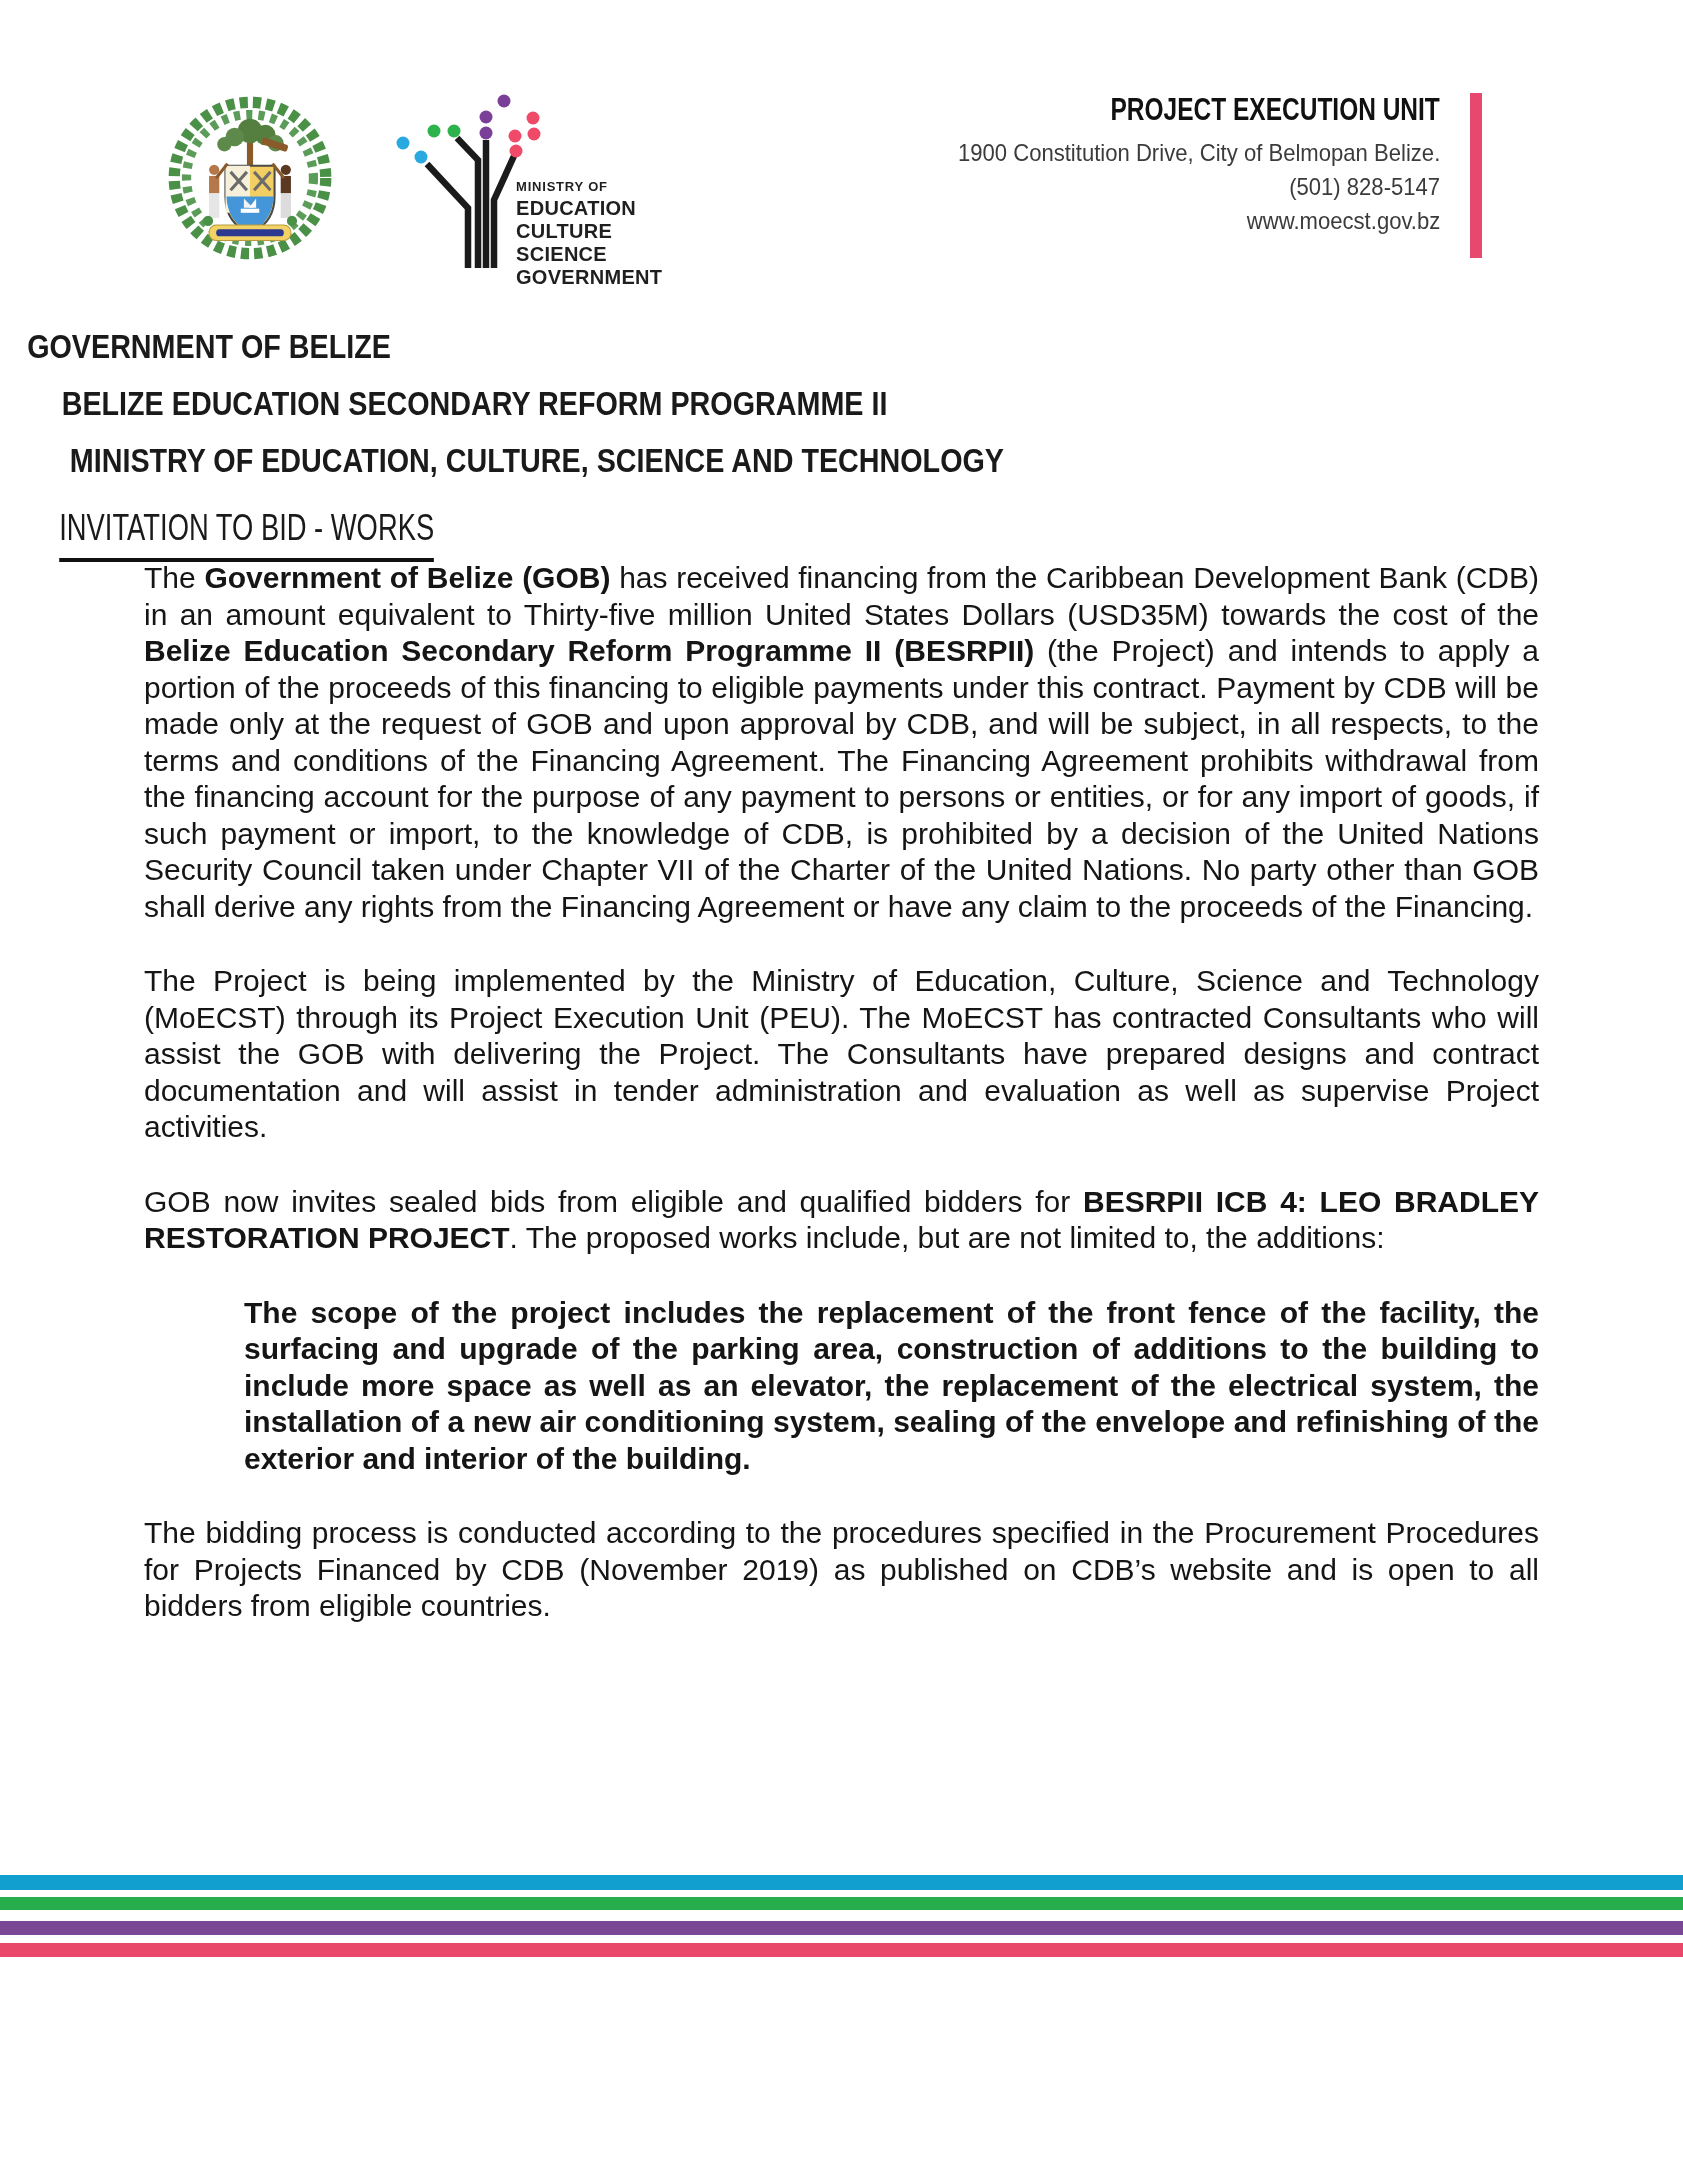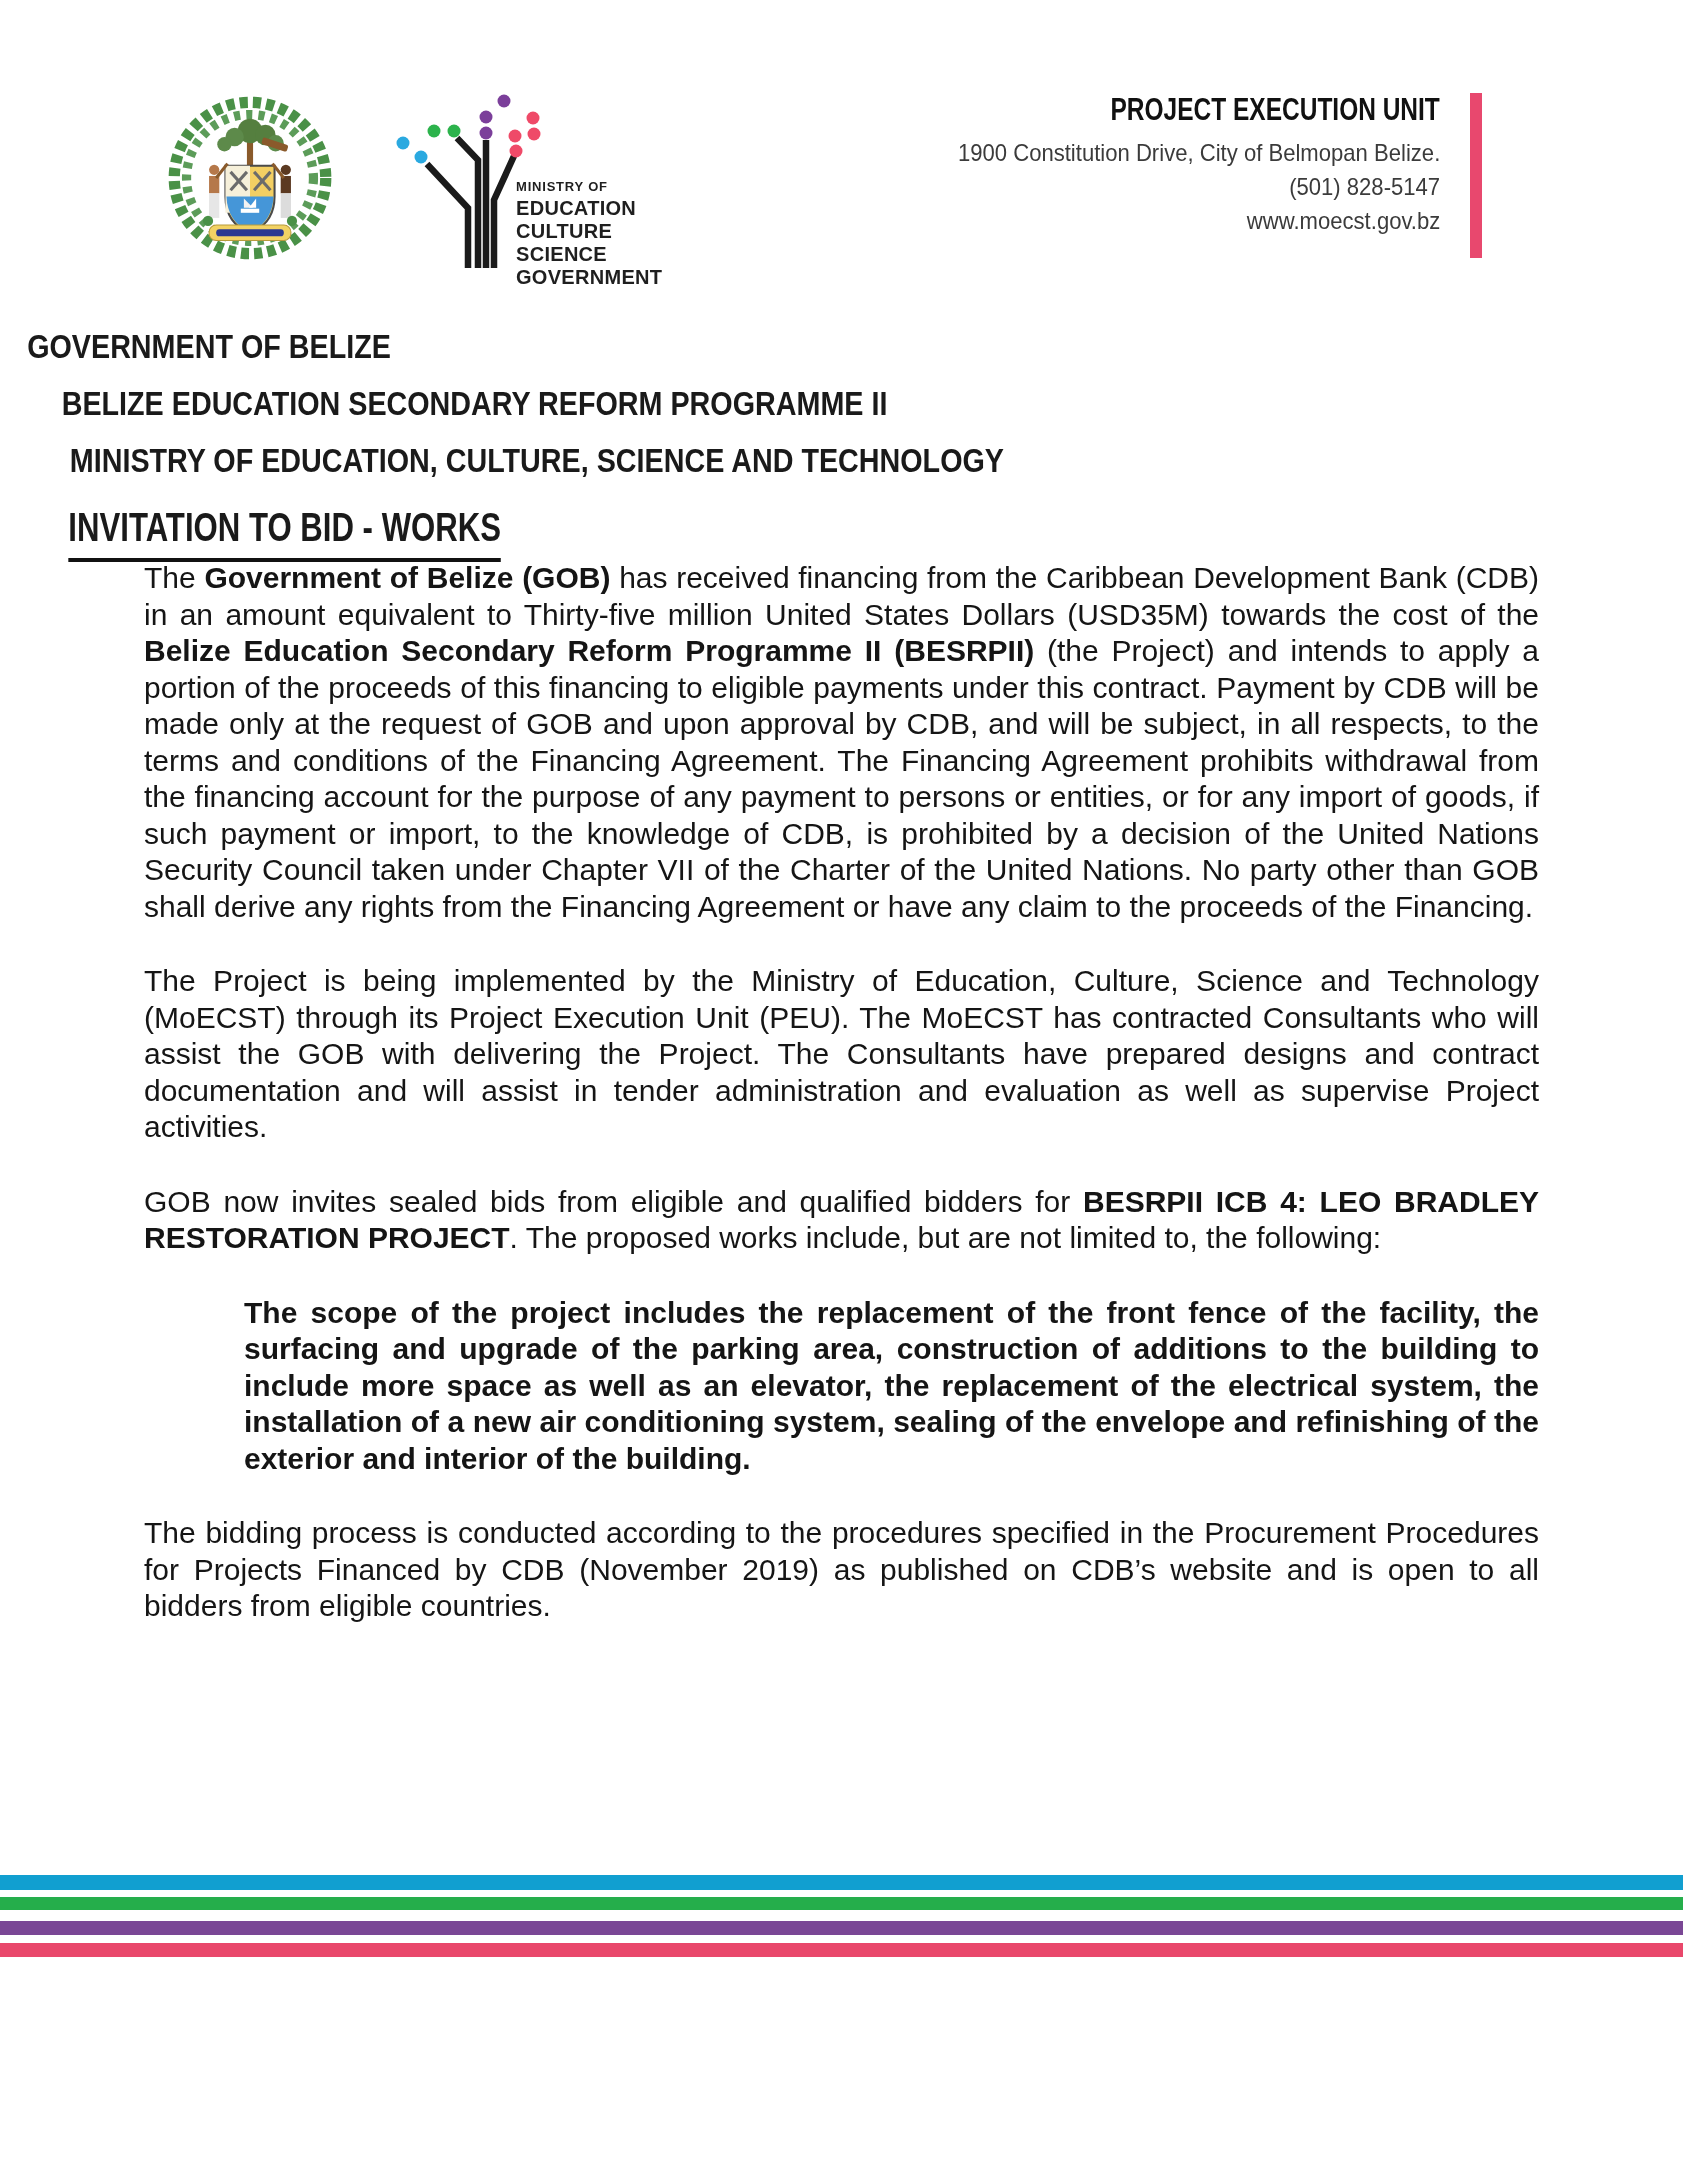--- a/index.html
+++ b/index.html
@@ -23,21 +23,21 @@
   .peu-title{font-size:31px;font-weight:bold;color:#111;white-space:nowrap;}
   .peu-title>span{display:inline-block;transform:scaleX(.79);transform-origin:100% 50%;}
   .peu-line{font-size:24px;color:#3b3b3b;line-height:34px;white-space:nowrap;}
   .peu-line>span{display:inline-block;transform:scaleX(.92);transform-origin:100% 50%;}
   .peu-title{margin-bottom:8px;}
   .accent-bar{position:absolute;left:1470px;top:93px;width:12px;height:165px;background:var(--accent-pink);}
   
   .titles{position:absolute;left:0;right:0;top:318px;}
   .doc-title{height:57px;line-height:57px;font-size:33px;font-weight:bold;white-space:nowrap;}
   .doc-title>span{display:inline-block;transform:scaleX(.87);}
-  .doc-subtitle{margin-top:10px;height:57px;line-height:57px;font-size:41px;font-weight:bold;white-space:nowrap;}
+  .doc-subtitle{margin-top:10px;height:57px;line-height:57px;font-size:36px;font-weight:normal;white-space:nowrap;}
   .doc-subtitle>span{display:inline-block;transform:scaleX(.76);border-bottom:4px solid #111;padding-bottom:2px;}
   
   .content{position:absolute;left:144px;width:1395px;top:560px;}
   .content p{margin:0 0 38px 0;font-size:30px;line-height:36.5px;text-align:justify;color:#151515;}
   .content p.scope{margin-left:100px;font-weight:bold;}
   .content b{font-weight:bold;}
   
   .stripe{position:absolute;left:0;width:1683px;}
   .stripe-blue{top:1875px;height:15px;background:var(--stripe-blue);}
   .stripe-green{top:1897px;height:13px;background:var(--stripe-green);}
@@ -137,21 +137,21 @@
   <div class="titles">
     <div class="doc-title"><span>GOVERNMENT OF BELIZE</span></div>
     <div class="doc-title"><span>BELIZE EDUCATION SECONDARY REFORM PROGRAMME II</span></div>
     <div class="doc-title"><span>MINISTRY OF EDUCATION, CULTURE, SCIENCE AND TECHNOLOGY</span></div>
     <div class="doc-subtitle"><span>INVITATION TO BID - WORKS</span></div>
   </div>
 
   <div class="content">
       <p><span>The </span><b>Government of Belize (GOB)</b><span> has received financing from the Caribbean Development Bank (CDB) in an amount equivalent to Thirty-five million United States Dollars (USD35M) towards the cost of the </span><b>Belize Education Secondary Reform Programme II (BESRPII)</b><span> (the Project) and intends to apply a portion of the proceeds of this financing to eligible payments under this contract.  Payment by CDB will be made only at the request of GOB and upon approval by CDB, and will be subject, in all respects, to the terms and conditions of the Financing Agreement.  The Financing Agreement prohibits withdrawal from the financing account for the purpose of any payment to persons or entities, or for any import of goods, if such payment or import, to the knowledge of CDB, is prohibited by a decision of the United Nations Security Council taken under Chapter VII of the Charter of the United Nations.  No party other than GOB shall derive any rights from the Financing Agreement or have any claim to the proceeds of the Financing.</span></p>
       <p><span>The Project is being implemented by the Ministry of Education, Culture, Science and Technology (MoECST) through its Project Execution Unit (PEU).  The MoECST has contracted Consultants who will assist the GOB with delivering the Project.  The Consultants have prepared designs and contract documentation and will assist in tender administration and evaluation as well as supervise Project activities.</span></p>
-      <p><span>GOB now invites sealed bids from eligible and qualified bidders for </span><b>BESRPII ICB 4: LEO BRADLEY RESTORATION PROJECT</b><span>. The proposed works include, but are not limited to, the following:</span></p>
+      <p><span>GOB now invites sealed bids from eligible and qualified bidders for </span><b>BESRPII ICB 4: LEO BRADLEY RESTORATION PROJECT</b><span>. The proposed works include, but are not limited to, the additions:</span></p>
       <p class="scope"><b>The scope of the project includes the replacement of the front fence of the facility, the surfacing and upgrade of the parking area, construction of additions to the building to include more space as well as an elevator, the replacement of the electrical system, the installation of a new air conditioning system, sealing of the envelope and refinishing of the exterior and interior of the building.</b></p>
       <p><span>The bidding process is conducted according to the procedures specified in the Procurement Procedures for Projects Financed by CDB (November 2019) as published on CDB’s website and is open to all bidders from eligible countries.</span></p>
     </div>
 
   <div>
     <div class="stripe stripe-blue"></div>
     <div class="stripe stripe-green"></div>
     <div class="stripe stripe-purple"></div>
     <div class="stripe stripe-pink"></div>
   </div>

